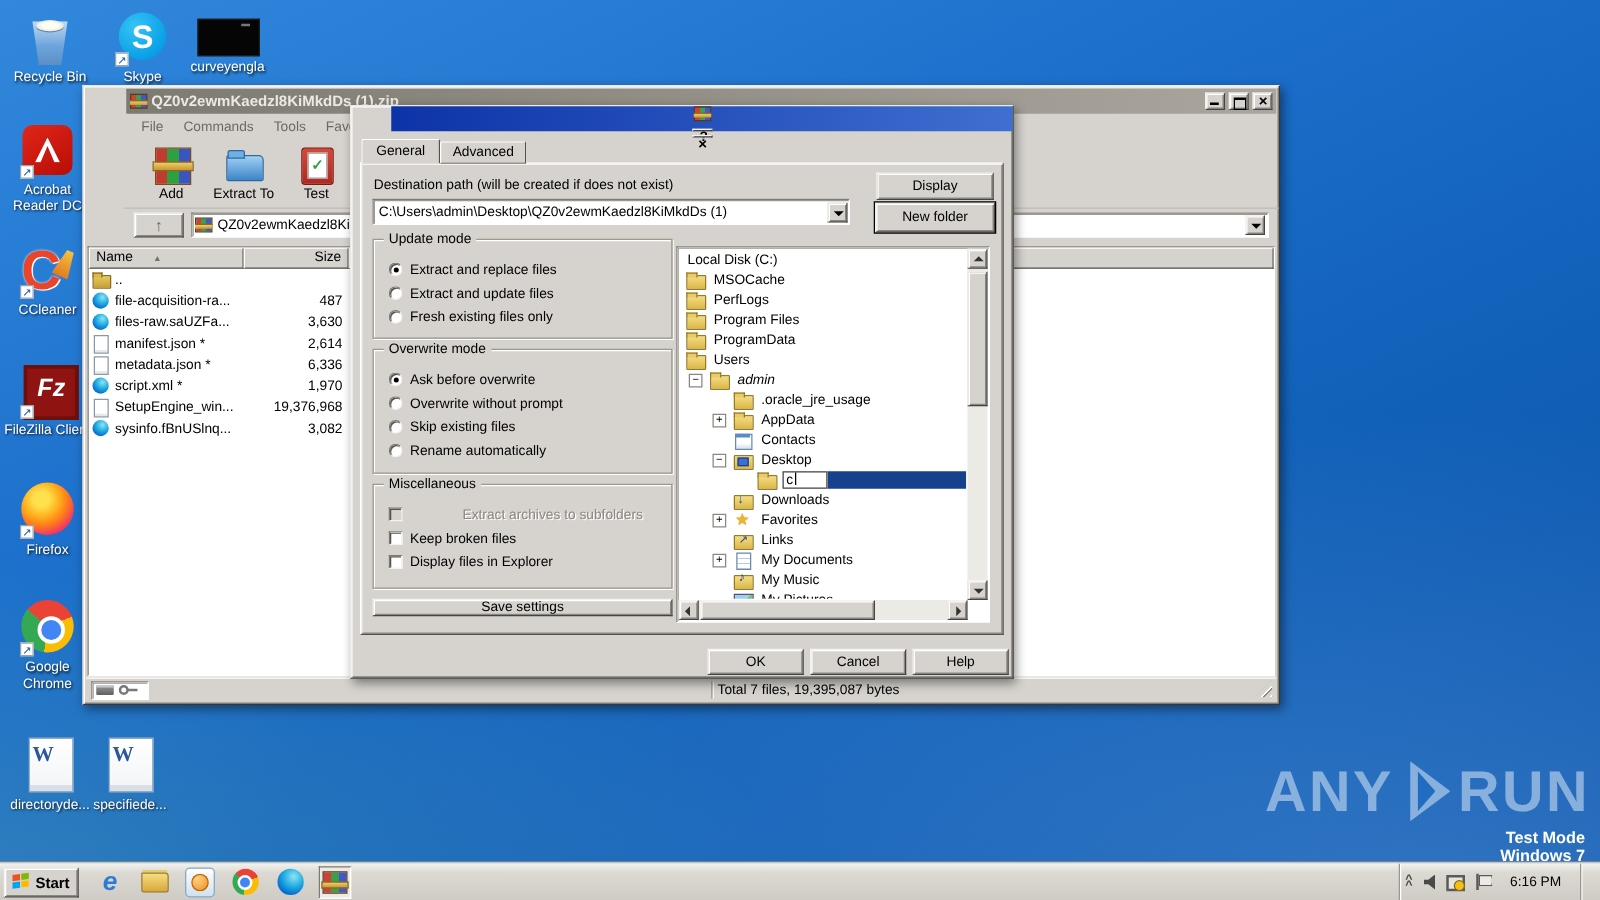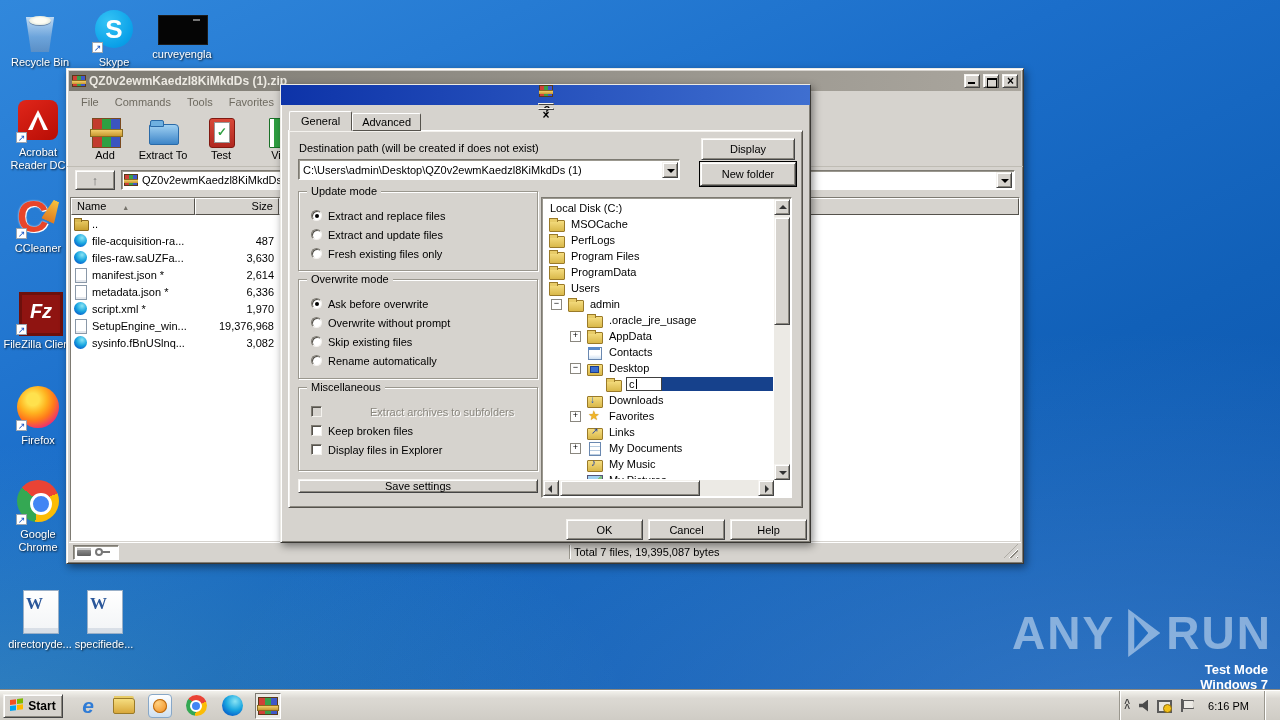--- a/index.html
+++ b/index.html
@@ -67,21 +67,21 @@
   .wm-logo { width:52px; height:52px; position:relative; margin:0 4px; }
   .wm-logo::before { content:""; position:absolute; inset:2px;
         clip-path:polygon(18% 0,100% 50%,18% 100%); background:#e8f2fc; }
   .wm-logo::after { content:""; position:absolute; inset:10px 14px 10px 12px;
         clip-path:polygon(18% 0,100% 50%,18% 100%); background:#1b6cc4; }
   .wm-text { text-align:right; margin-top:2px; padding-right:4px; }
   .wm-text .l1,.wm-text .l2 { font-weight:bold; font-size:13px; line-height:15px; }
   .wm-text .l3 { font-size:12px; line-height:15px; }
   
   .win { position:absolute; background:#d6d3ce; border:1px solid; border-color:#eceae5 #3a3834 #3a3834 #eceae5;
-         box-shadow:inset 1px 1px 0 #fff, inset -1px -1px 0 #807d75, 2px 3px 8px rgba(0,0,0,.45); }
+         box-shadow:inset 1px 1px 0 #fff, inset -1px -1px 0 #807d75, 2px 3px 8px rgba(0,0,0,.45);padding-left:32px; }
   .tbar { height:20px; display:flex; align-items:center; padding:0 3px; gap:3px; }
   .tbar .ttext { flex:1; font-weight:bold; font-size:12px; white-space:nowrap; overflow:hidden; }
   .tbtn-sm { width:16px; height:14px; font-size:9px; font-weight:bold; position:relative; }
   .winrar-mini { width:14px; height:12px; border:1px solid #5a3a18; flex:none;
         background:linear-gradient(90deg,#d04038 0 33%,#3aa04a 33% 66%,#4058c8 66%); position:relative; }
   .winrar-mini::after { content:""; position:absolute; left:-1px; right:-1px; top:4px; height:3px;
         background:linear-gradient(#f2cd6a,#c89830); border-top:1px solid #8a6a20; }
   
   #winrar { left:66px; top:68px; width:958px; height:496px; z-index:10; }
   #winrar .tbar { background:linear-gradient(90deg,#7d7a72,#aaa69e); color:#ece9e2; margin:2px; }
@@ -174,21 +174,21 @@
   .btn-save { position:absolute; left:17px; top:394px; width:240px; height:14px; }
   .btn-ok { position:absolute; left:285px; top:434px; width:77px; height:21px; }
   .btn-cancel { position:absolute; left:367px; top:434px; width:77px; height:21px; }
   .btn-help { position:absolute; left:449px; top:434px; width:77px; height:21px; }
   
   .treebox { position:absolute; left:260px; top:112px; width:251px; height:301px; padding:1px; }
   .tree { position:absolute; left:2px; top:2px; right:18px; bottom:18px; overflow:hidden; }
   .trow { display:flex; align-items:center; height:16px; white-space:nowrap; }
   .trow[data-depth="0"] { padding-left:4px; }
   .trow[data-depth="1"] { padding-left:5px; }
-  .trow[data-depth="2"] { padding-left:5px; }
+  .trow[data-depth="2"] { padding-left:5px;font-style:italic; }
   .trow[data-depth="3"] { padding-left:24px; }
   .trow[data-depth="4"] { padding-left:43px; }
   .texp { width:19px; flex:none; position:relative; height:16px; }
   .texp[data-exp="plus"]::before, .texp[data-exp="minus"]::before {
         position:absolute; left:2px; top:3px; width:9px; height:9px; background:#fff; border:1px solid #8a877f;
         font-size:9px; line-height:7px; text-align:center; color:#000; }
   .texp[data-exp="plus"]::before { content:"+"; }
   .texp[data-exp="minus"]::before { content:"−"; }
   .ticon { width:17px; height:14px; flex:none; position:relative; margin-right:3px; }
   .ticon[data-icon="folder"]::before, .ticon[data-icon="downloads"]::before, .ticon[data-icon="links"]::before,

